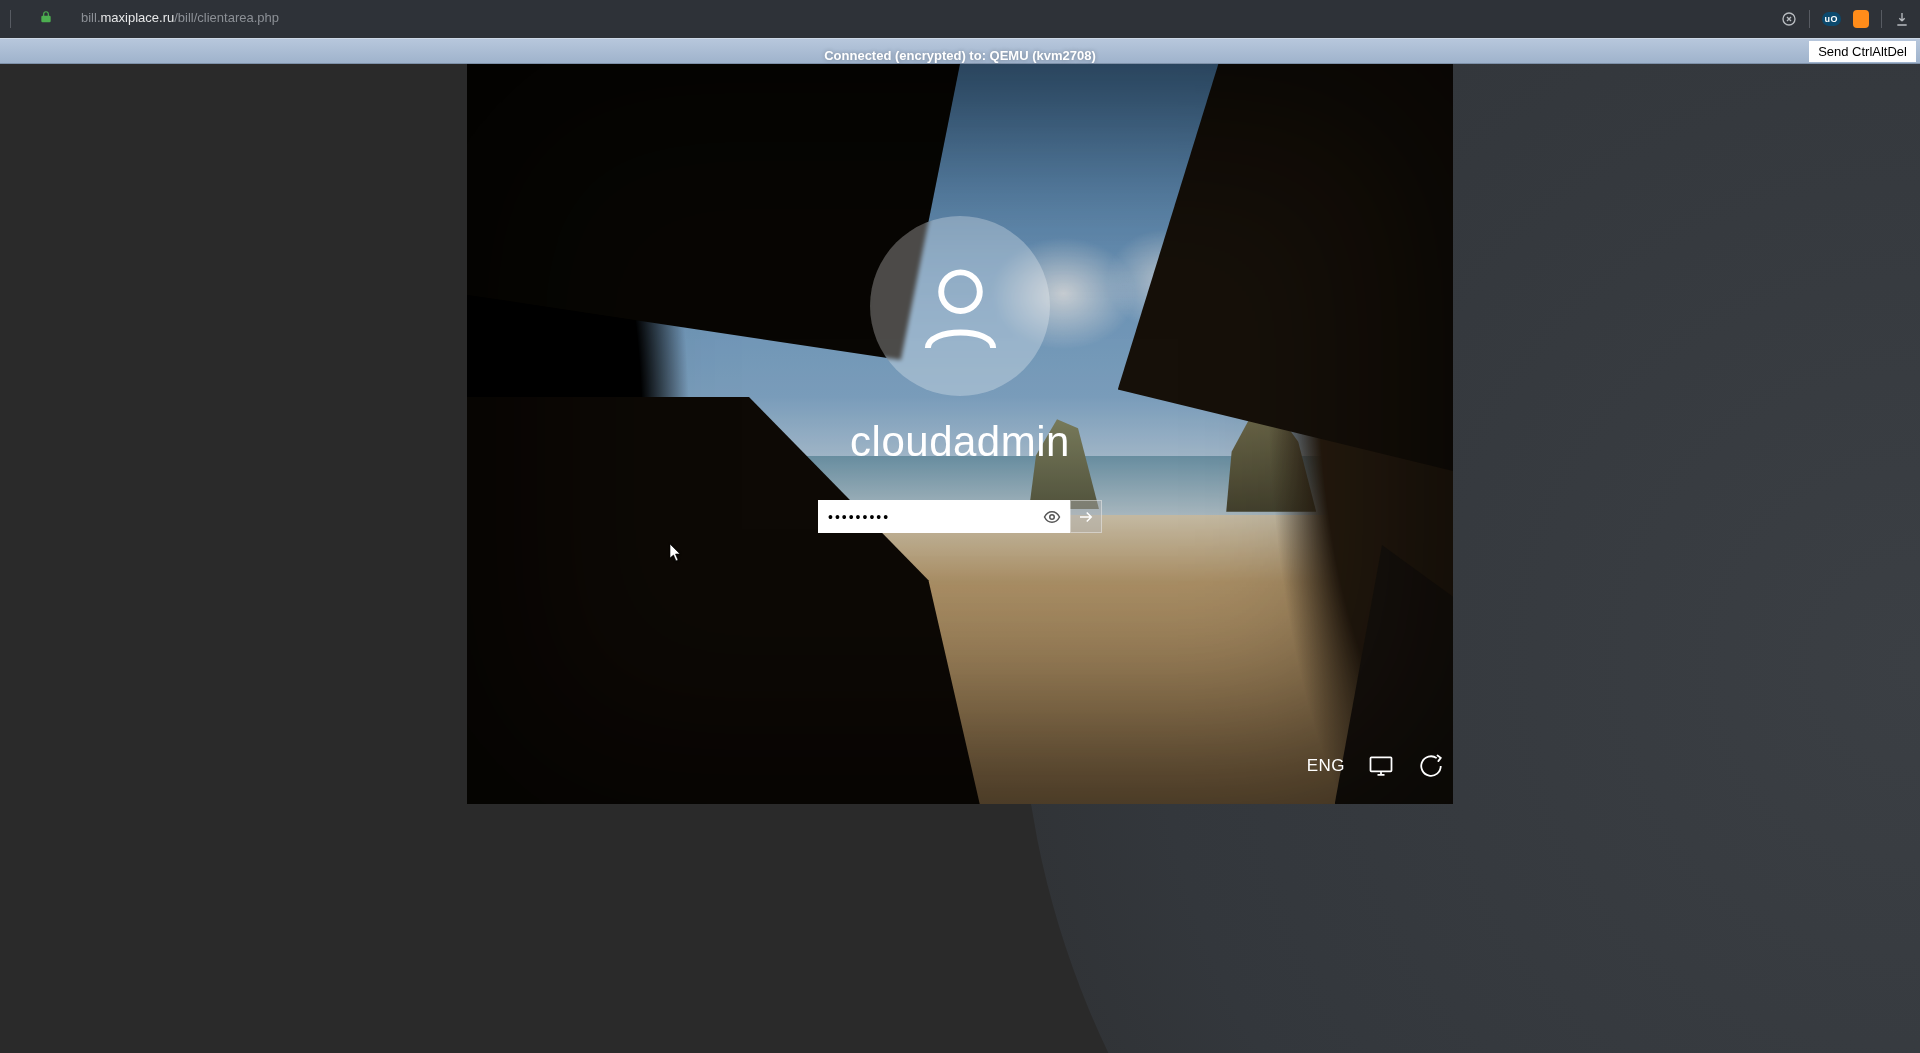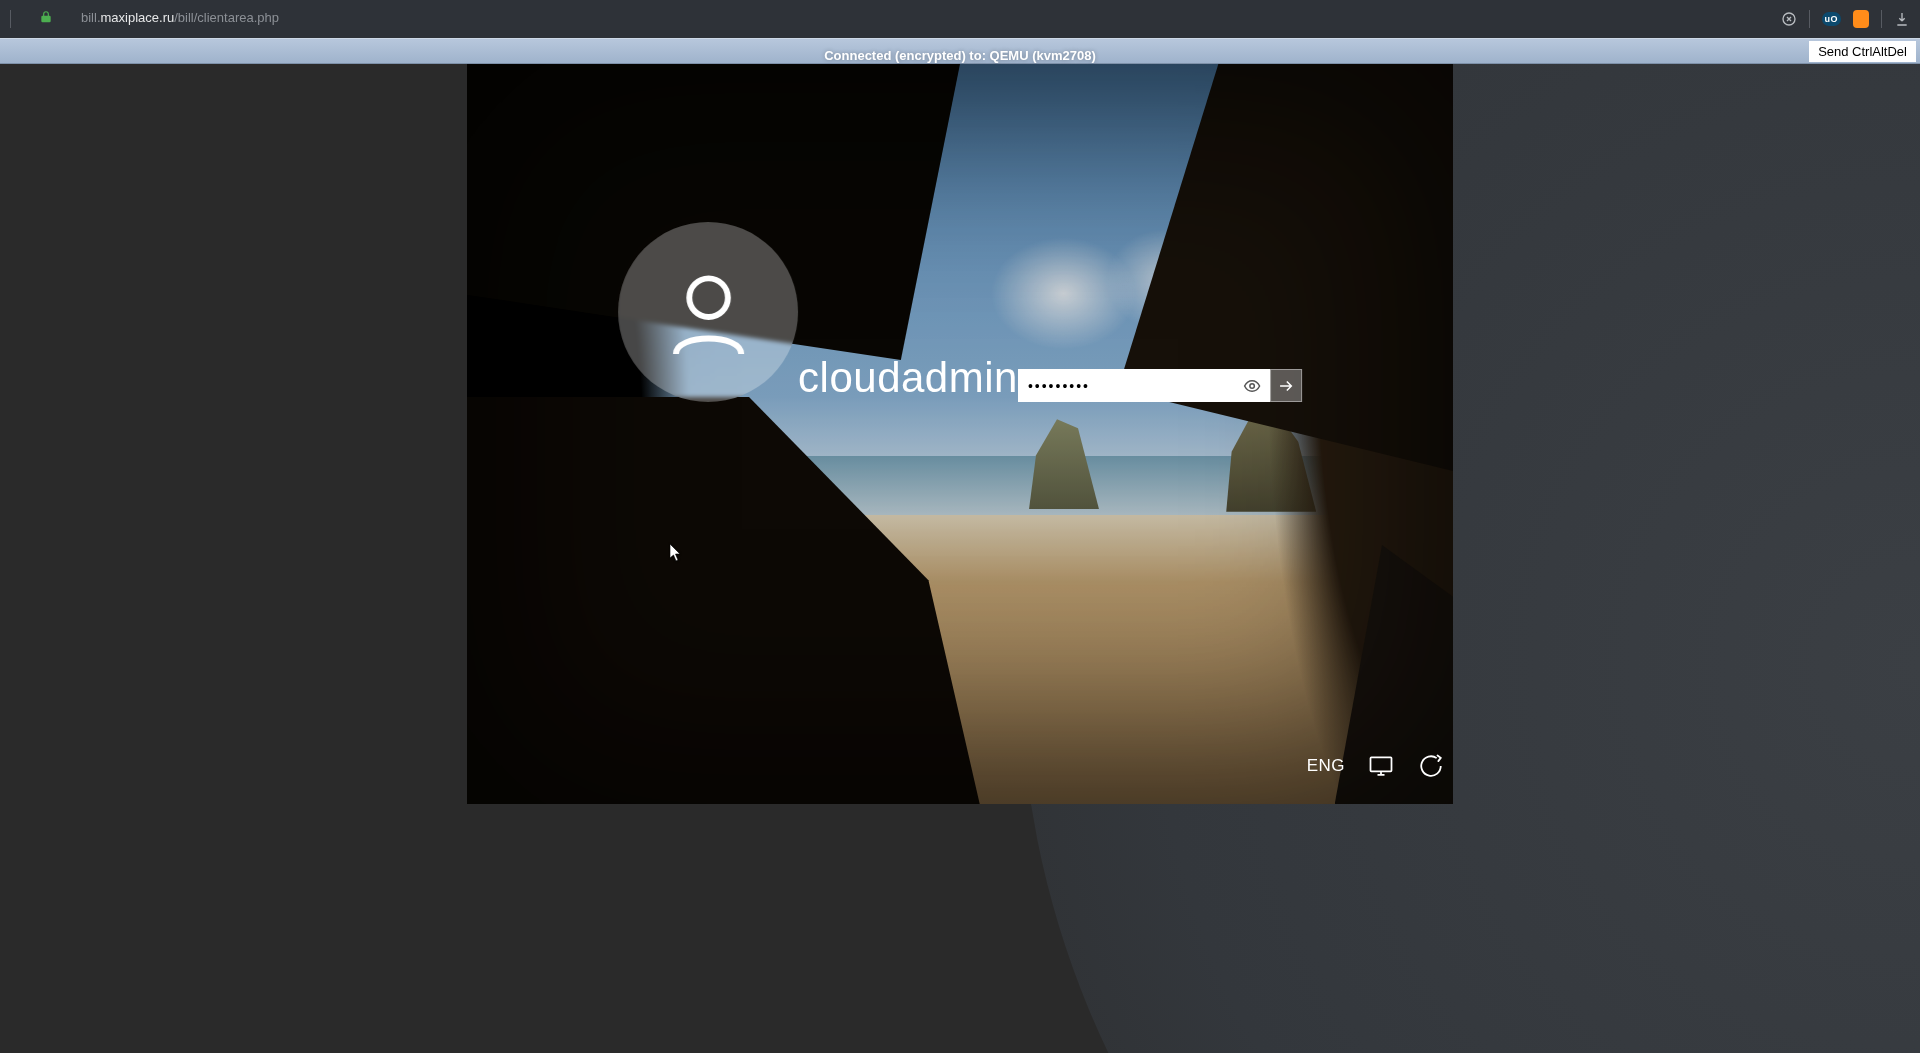--- a/index.html
+++ b/index.html
@@ -126,22 +126,22 @@
                 radial-gradient(ellipse 25% 55% at 60% 40%, rgba(255,255,255,0.7), rgba(255,255,255,0) 70%),
                 radial-gradient(ellipse 28% 55% at 80% 60%, rgba(255,255,255,0.75), rgba(255,255,255,0) 70%);
   }
   
   .vignette { position:absolute; inset:0; box-shadow: inset 0 0 180px 60px rgba(0,0,0,0.6); }
   
   .dim { position:absolute; inset:0; background: rgba(0,0,0,0.15); }
 
   
   .login-wrap {
-    position:absolute; left:50%; top:158px; transform:translateX(-50%);
-    display:flex; flex-direction:row; align-items:flex-end;
+    position:absolute; left:50%; top:152px; transform:translateX(-50%);
+    display:flex; flex-direction:column; align-items:center;
     color:#fff;
   }
   .avatar {
     width:180px; height:180px; border-radius:50%;
     background: rgba(255,255,255,0.28);
     display:flex; align-items:center; justify-content:center;
     backdrop-filter: blur(2px);
   }
   .avatar svg { width:95px; height:95px; stroke:#fff; stroke-width:4; fill:none; }
   .username {

